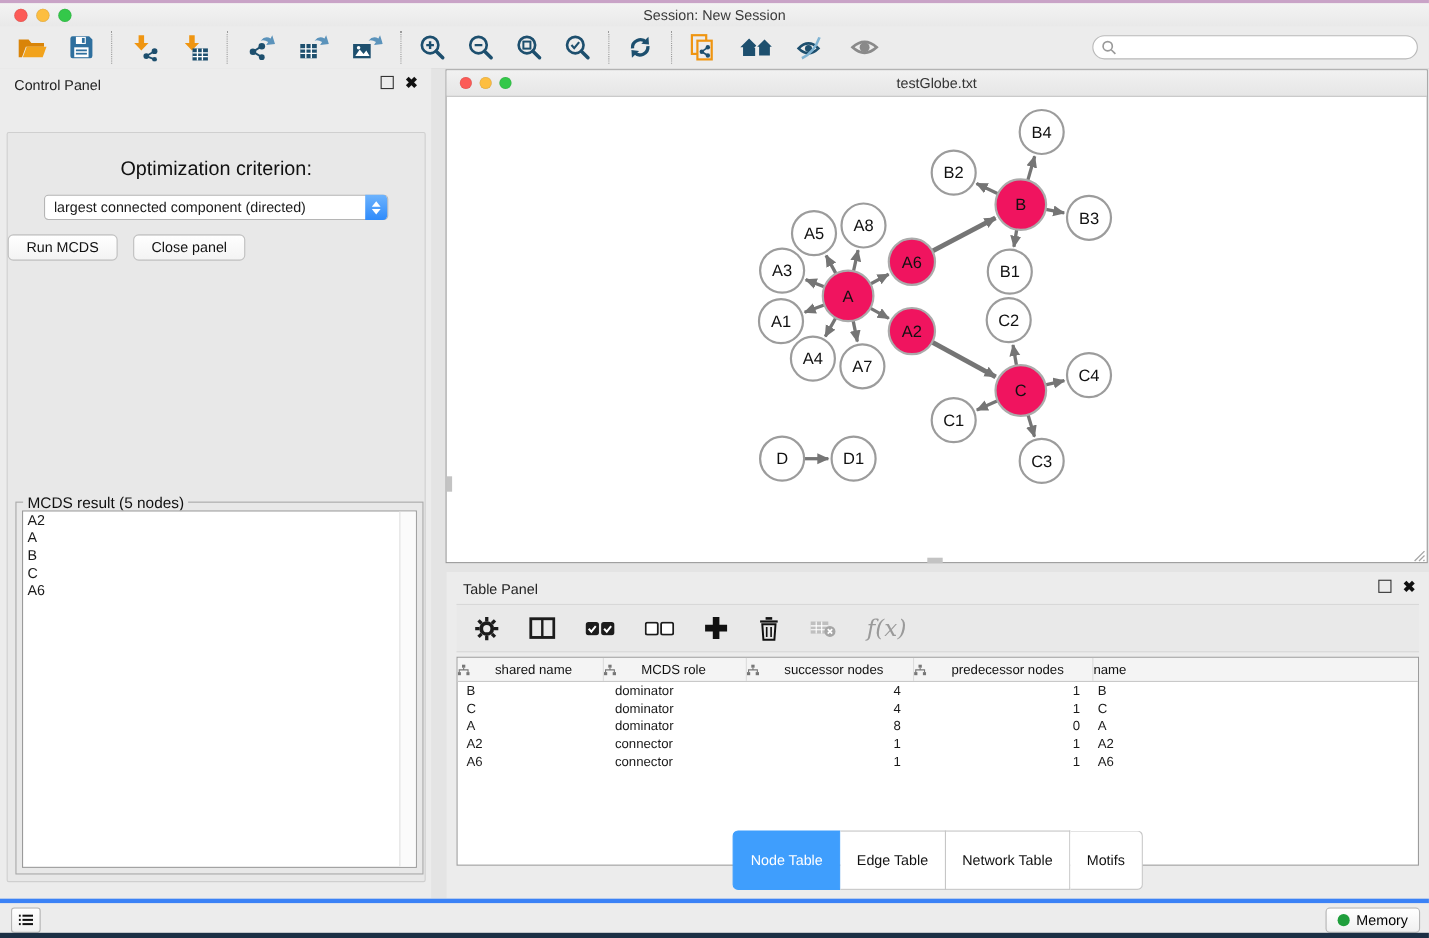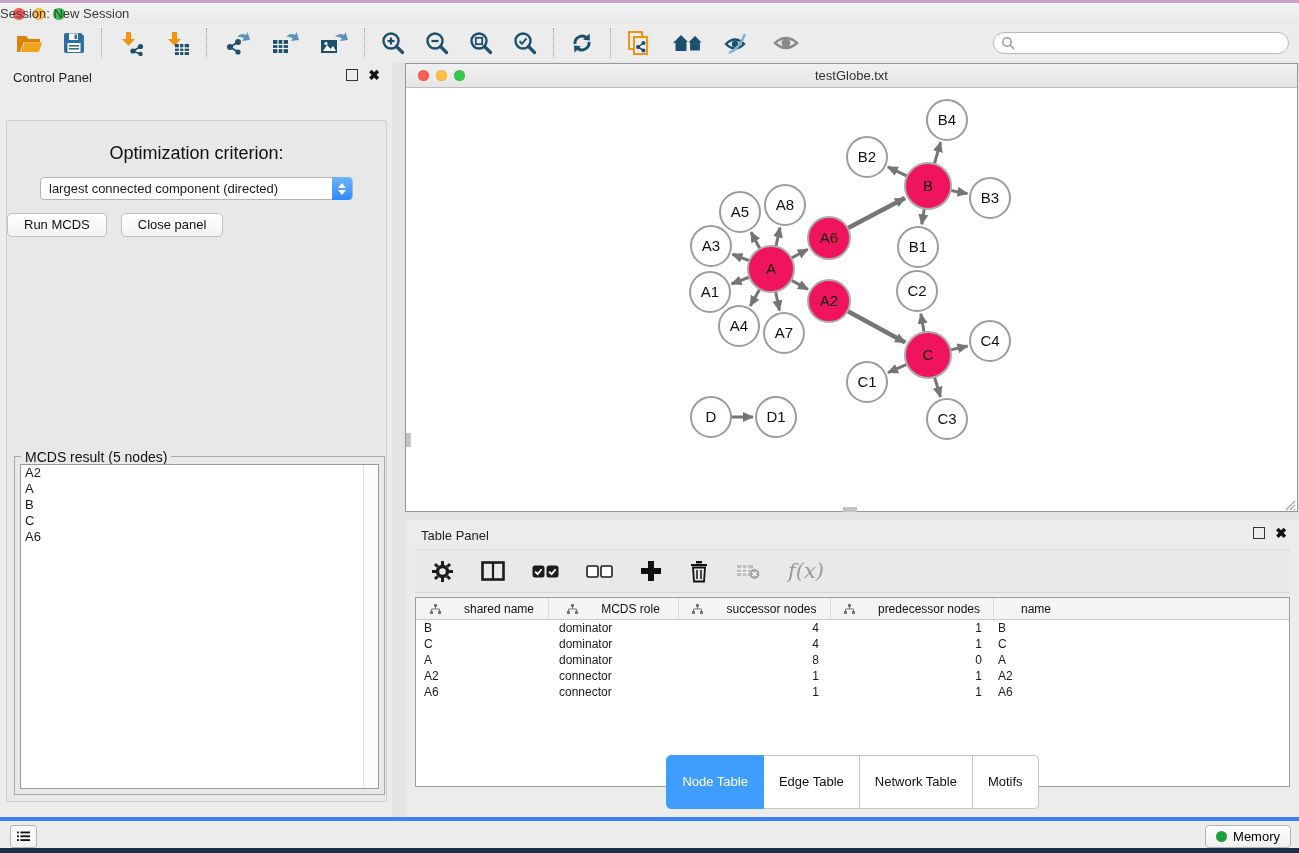--- a/index.html
+++ b/index.html
@@ -6,21 +6,21 @@
   body{width:1299px;height:853px;position:relative;overflow:hidden;
        font-family:"Liberation Sans",sans-serif;background:#ececec;color:#1a1a1a;}
   .strip-top{position:absolute;left:0;top:0;width:1299px;height:3px;background:#c9a3c7;}
   .strip-bottom{position:absolute;left:0;top:848px;width:1299px;height:5px;background:#1b2f44;}
 
   
   .titlebar{position:absolute;left:0;top:3px;width:1299px;height:21px;background:linear-gradient(#f3f3f3,#e9e9e9);}
   .lights{position:absolute;left:13px;top:5px;display:flex;gap:8px;}
   .light{width:12px;height:12px;border-radius:50%;box-shadow:inset 0 0 1px rgba(0,0,0,.3);}
   .light.red{background:#fc5b57;} .light.yellow{background:#fdbe41;} .light.green{background:#34c84a;}
-  .win-title{position:absolute;left:0;right:0;top:3px;text-align:left;font-size:13px;color:#3a3a3a;}
+  .win-title{position:absolute;left:0;right:0;top:3px;text-align:center;font-size:13px;color:#3a3a3a;}
 
   
   .toolbar{position:absolute;left:0;top:24px;width:1299px;height:38px;background:#ececec;
            border-bottom:1px solid #c2c2c2;display:flex;align-items:center;}
   .tgroup{display:flex;align-items:center;gap:20px;padding:0 16px;height:30px;border-right:1px dotted #9a9a9a;}
   .tgroup.last{border-right:none;}
   .tbtn{background:none;border:none;padding:0;display:flex;align-items:center;justify-content:center;height:30px;}
   .search-wrap{margin-left:auto;margin-right:10px;position:relative;width:296px;height:22px;}
   .search-wrap input{width:100%;height:100%;box-sizing:border-box;border:1px solid #b9b9b9;border-radius:12px;
                      padding:0 8px 0 26px;font-size:12px;background:#fff;outline:none;}
@@ -76,21 +76,21 @@
 
   
   .table-panel{position:absolute;left:406px;top:458px;width:893px;height:297px;background:#ececec;}
   .tp-toolbar{position:absolute;left:9px;top:29px;width:875px;height:44px;background:#e9e9e9;
               border-top:1px solid #d8d8d8;border-bottom:1px solid #d8d8d8;display:flex;align-items:center;gap:27px;padding-left:16px;box-sizing:border-box;}
   .fx{font-family:"DejaVu Serif","Liberation Serif",serif;font-style:italic;font-size:21px;color:#9a9a9a;}
   .ttable{position:absolute;left:9px;top:77px;width:875px;height:190px;background:#fff;border:1px solid #9c9c9c;
           box-sizing:border-box;overflow:hidden;font-size:12px;}
   .thead{display:grid;grid-template-columns:133px 130px 152px 163px 84px 1fr;background:#f4f4f4;
          border-bottom:1px solid #c9c9c9;height:21px;}
-  .th{display:flex;align-items:center;justify-content:center;gap:23px;border-right:1px solid #dcdcdc;color:#111;}
+  .th{display:flex;align-items:center;justify-content:flex-start;gap:23px;border-right:1px solid #dcdcdc;color:#111;}
   .th:last-child{border-right:none;}
   .trow{display:grid;grid-template-columns:133px 130px 152px 163px 84px 1fr;height:16px;line-height:16px;}
   .td0{padding-left:8px;} .td1{padding-left:10px;}
   .td2,.td3{text-align:right;padding-right:12px;} .td4{padding-left:4px;}
   .tp-tabs{position:absolute;left:0;right:0;bottom:8px;display:flex;justify-content:center;}
   .seg2{border:1px solid #c6c6c6;border-left:none;background:#fff;color:#111;font-size:13px;padding:18px 15px;line-height:16px;}
   .seg2:first-child{border-left:1px solid #c6c6c6;border-radius:5px 0 0 5px;}
   .seg2:last-child{border-radius:0 5px 5px 0;}
   .seg2.active{background:#3f9efd;border-color:#3f9efd;color:#fff;}
 

